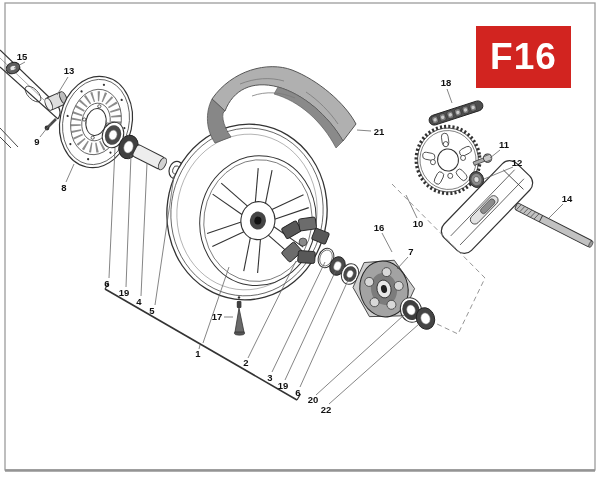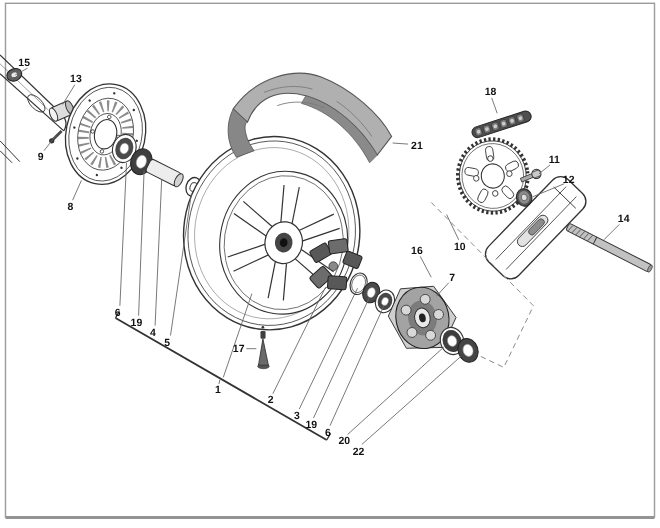--- a/index.html
+++ b/index.html
@@ -320,13 +320,16 @@
         <text x="283" y="389.2" text-anchor="middle" fill="#111111" class="callout-text">19</text>
         <polyline points="300,387 349,278" fill="none" stroke="#666666" stroke-width="0.8"></polyline>
         <text x="298" y="396.2" text-anchor="middle" fill="#111111" class="callout-text">6</text>
         <polyline points="316,395 404,315" fill="none" stroke="#666666" stroke-width="0.8"></polyline>
         <text x="313" y="403.2" text-anchor="middle" fill="#111111" class="callout-text">20</text>
         <polyline points="329,404 419,324" fill="none" stroke="#666666" stroke-width="0.8"></polyline>
         <text x="326" y="413.2" text-anchor="middle" fill="#111111" class="callout-text">22</text>
       </g>
 </svg>
 
+<div class="badge" style="background: rgb(210, 36, 32); color: rgb(255, 255, 255);">
+  <span>F16</span>
 </div>
+</div>
 
 </body></html>

